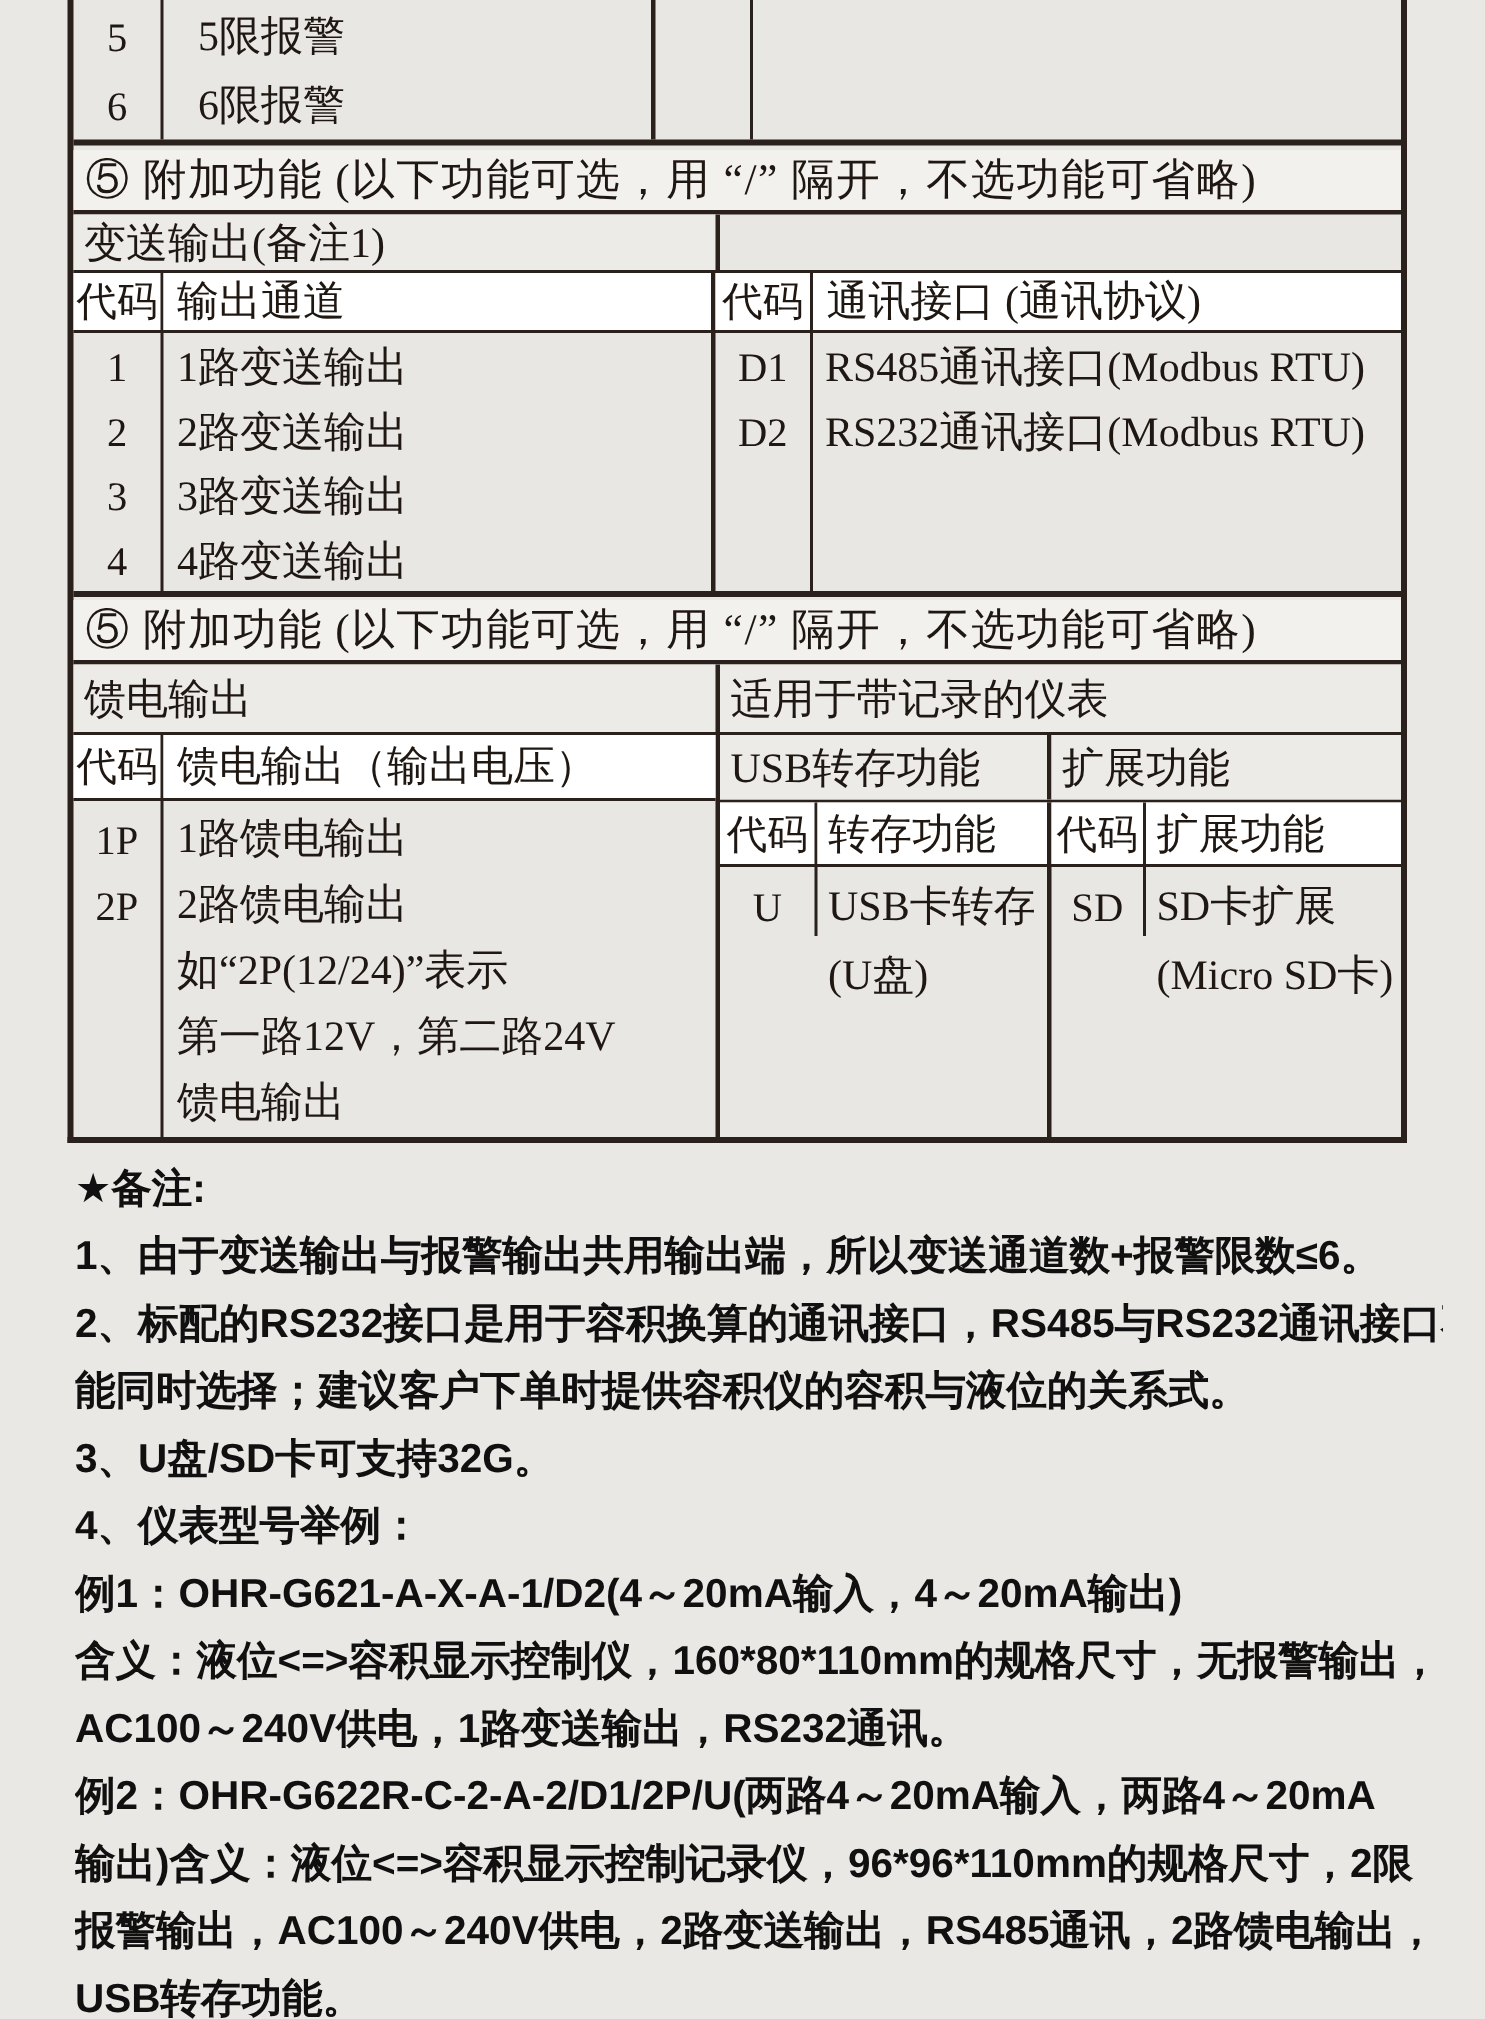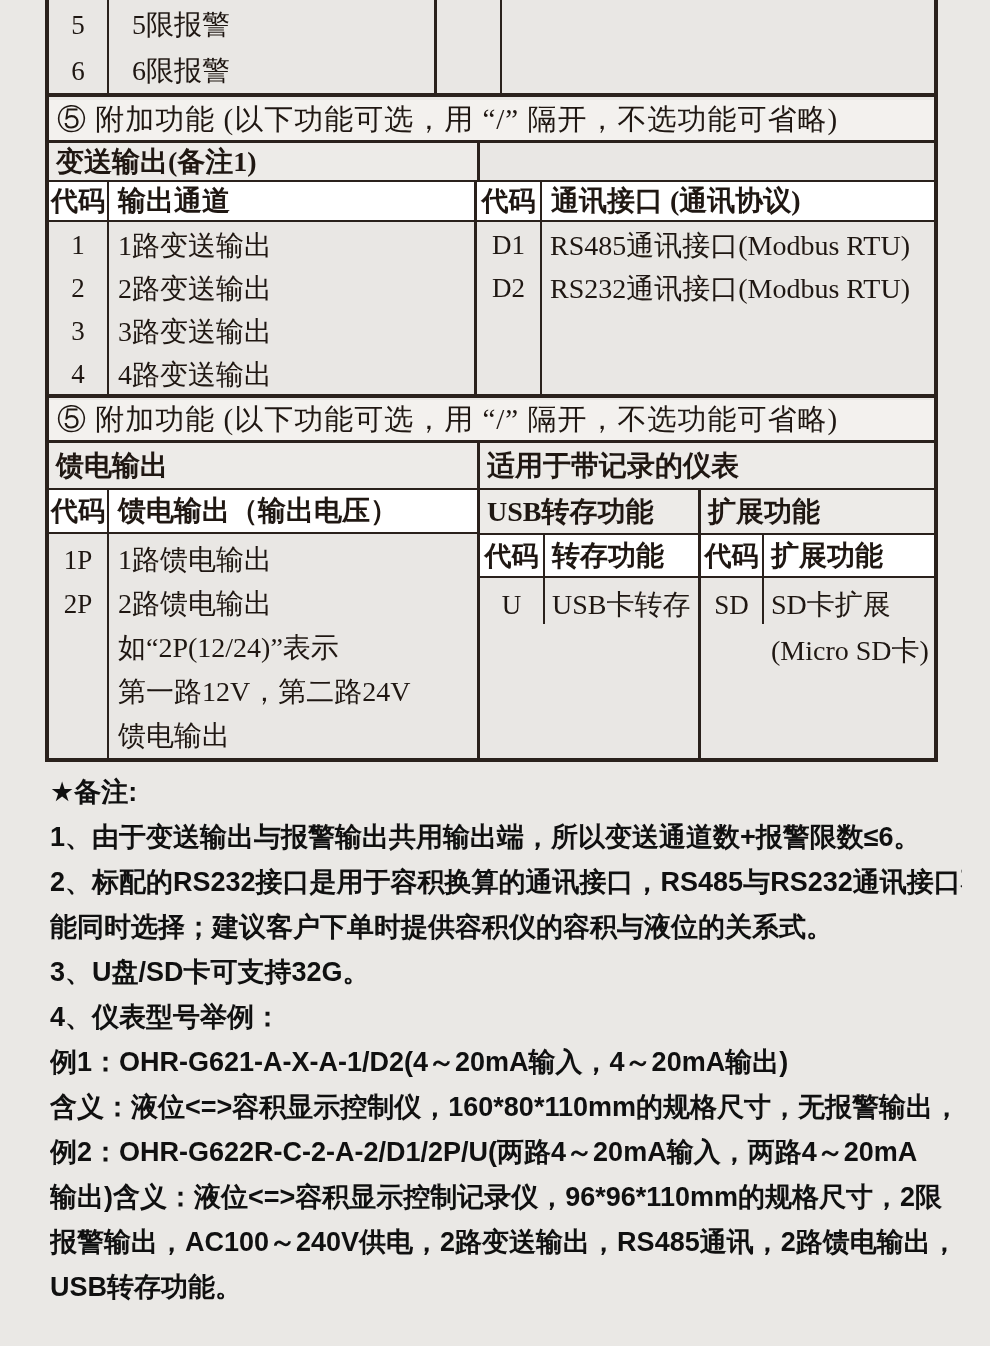--- a/index.html
+++ b/index.html
@@ -11,21 +11,21 @@
   }
   .sheet{position:absolute;inset:0;}
   
   .tbl{
     position:absolute;left:45px;top:0;width:893px;height:762px;
     border:4px solid #2a211c;border-top:none;
     box-sizing:border-box;background:#e9e7e4;
   }
   .tbl *{box-sizing:border-box;}
   .row{display:flex;width:100%;}
-  .bb2{border-bottom:2px solid #2a211c;font-weight:bold;}
+  .bb2{border-bottom:2px solid #2a211c;}
   .bb3{border-bottom:3px solid #2a211c;align-items:flex-end;}
   .bb4{border-bottom:4px solid #2a211c;}
   .br2{border-right:2px solid #2a211c;}
   .br3{border-right:3px solid #2a211c;}
   .cell{overflow:hidden;white-space:nowrap;}
   .code{width:60px;text-align:center;font-size:27px;}
   .codew{width:65px;text-align:center;font-size:27px;}
   .label{flex:1;padding-left:9px;font-size:28px;}
   .titlecell{padding-left:7px;font-size:28px;display:flex;align-items:center;background:#edebe8;}
   .colhead{display:flex;align-items:center;background:#ffffff;}
@@ -155,20 +155,21 @@
           <div class="blockS">
             <div class="cell codeS br2 colhead" style="justify-content:center">代码</div>
             <div class="cell colhead" style="flex:1;padding-left:7px;font-size:28px">扩展功能</div>
           </div>
         </div>
         <div class="row" style="flex:1">
           <div class="blockU">
             <div class="cell codeU br2 pt4 ln46">U</div>
             <div class="cell stack pt4" style="flex:1;padding-left:7px;font-size:28px">
               <div class="ln46">USB卡转存</div>
+              <div class="ln46">(U盘)</div>
             </div>
           </div>
           <div class="blockS">
             <div class="cell codeS br2 pt4 ln46">SD</div>
             <div class="cell stack pt4" style="flex:1;padding-left:7px;font-size:28px">
               <div class="ln46">SD卡扩展</div>
               <div class="ln46">(Micro SD卡)</div>
             </div>
           </div>
         </div>
@@ -179,19 +180,20 @@
 
   <div class="notes">
     <div class="nline">★备注:</div>
     <div class="nline">1、由于变送输出与报警输出共用输出端，所以变送通道数+报警限数≤6。</div>
     <div class="nline">2、标配的RS232接口是用于容积换算的通讯接口，RS485与RS232通讯接口不</div>
     <div class="nline">能同时选择；建议客户下单时提供容积仪的容积与液位的关系式。</div>
     <div class="nline">3、U盘/SD卡可支持32G。</div>
     <div class="nline">4、仪表型号举例：</div>
     <div class="nline">例1：OHR-G621-A-X-A-1/D2(4～20mA输入，4～20mA输出)</div>
     <div class="nline">含义：液位&lt;=&gt;容积显示控制仪，160*80*110mm的规格尺寸，无报警输出，</div>
+    <div class="nline">AC100～240V供电，1路变送输出，RS232通讯。</div>
     <div class="nline">例2：OHR-G622R-C-2-A-2/D1/2P/U(两路4～20mA输入，两路4～20mA</div>
     <div class="nline">输出)含义：液位&lt;=&gt;容积显示控制记录仪，96*96*110mm的规格尺寸，2限</div>
     <div class="nline">报警输出，AC100～240V供电，2路变送输出，RS485通讯，2路馈电输出，</div>
     <div class="nline">USB转存功能。</div>
   </div>
 
 </div>
 
 </body></html>

